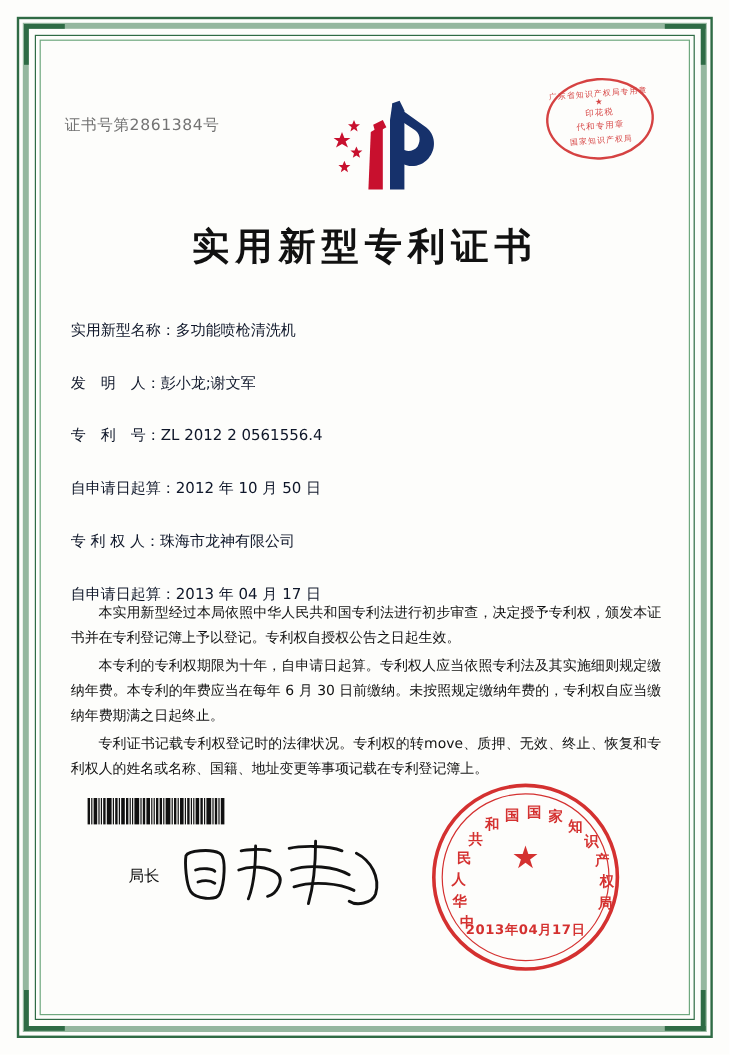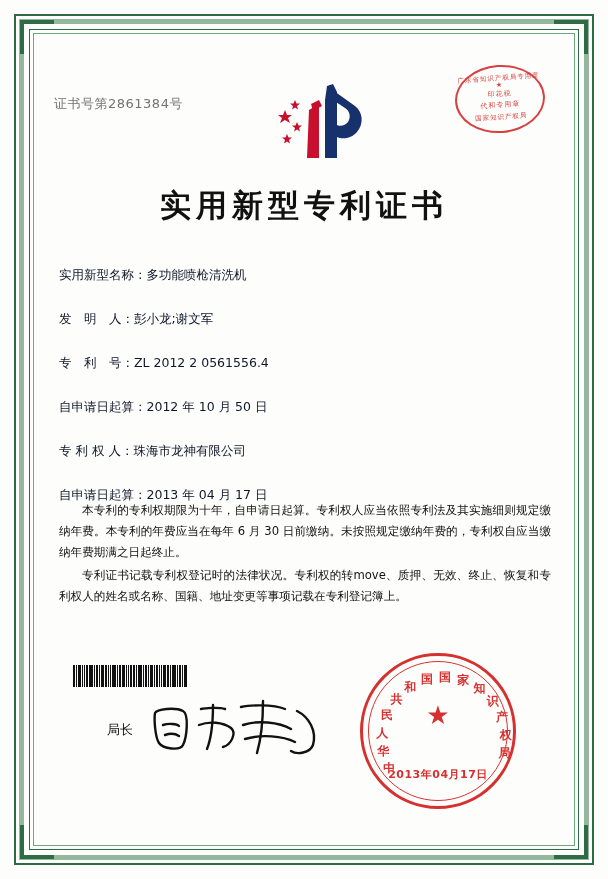--- a/index.html
+++ b/index.html
@@ -338,20 +338,21 @@
       </div>
       <div class="field-row">
         <span class="field-label">专 利 权 人：</span><span class="field-value">珠海市龙神有限公司</span>
       </div>
       <div class="field-row">
         <span class="field-label">自申请日起算：</span><span class="field-value">2013 年 04 月 17 日</span>
       </div>
     </div>
 
     <div class="body-text">
+      <p>本实用新型经过本局依照中华人民共和国专利法进行初步审查，决定授予专利权，颁发本证书并在专利登记簿上予以登记。专利权自授权公告之日起生效。</p>
       <p>本专利的专利权期限为十年，自申请日起算。专利权人应当依照专利法及其实施细则规定缴纳年费。本专利的年费应当在每年 6 月 30 日前缴纳。未按照规定缴纳年费的，专利权自应当缴纳年费期满之日起终止。</p>
       <p>专利证书记载专利权登记时的法律状况。专利权的转move、质押、无效、终止、恢复和专利权人的姓名或名称、国籍、地址变更等事项记载在专利登记簿上。</p>
     </div>
 
     <div class="barcode">
       <i style="width:2px"></i><i style="width:1px"></i><i style="width:3px"></i><i style="width:1px"></i><i style="width:1px"></i><i style="width:2px"></i><i style="width:4px"></i><i style="width:1px"></i><i style="width:2px"></i><i style="width:1px"></i><i style="width:3px"></i><i style="width:2px"></i><i style="width:1px"></i><i style="width:1px"></i><i style="width:4px"></i><i style="width:1px"></i><i style="width:2px"></i><i style="width:3px"></i><i style="width:1px"></i><i style="width:1px"></i><i style="width:2px"></i><i style="width:2px"></i><i style="width:1px"></i><i style="width:4px"></i><i style="width:1px"></i><i style="width:2px"></i><i style="width:1px"></i><i style="width:3px"></i><i style="width:1px"></i><i style="width:2px"></i><i style="width:1px"></i><i style="width:1px"></i><i style="width:3px"></i><i style="width:2px"></i><i style="width:1px"></i><i style="width:4px"></i><i style="width:1px"></i><i style="width:2px"></i><i style="width:1px"></i><i style="width:3px"></i>
     </div>
 
     <div class="sign-label">局长</div>
     <div class="signature">

